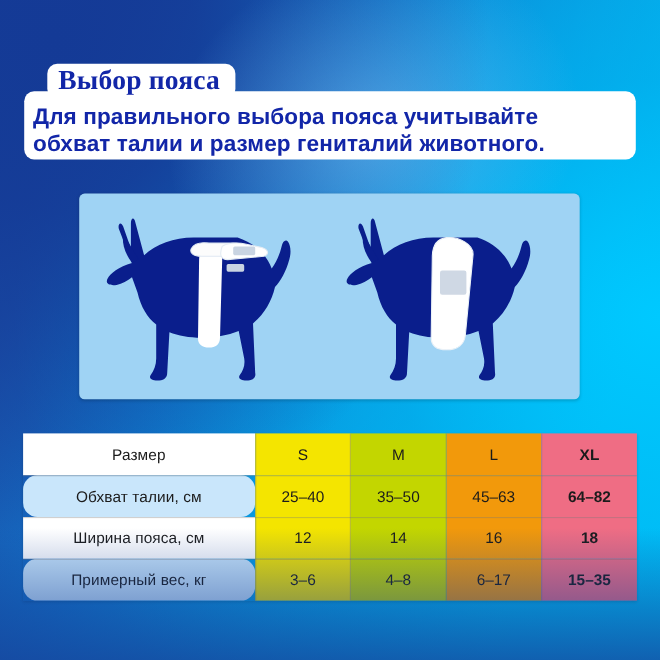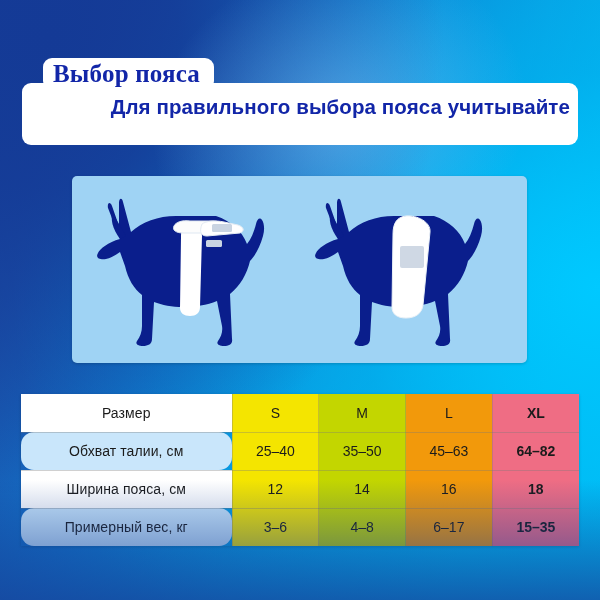--- a/index.html
+++ b/index.html
@@ -37,21 +37,21 @@
     display:block;color:#1226a8;font-weight:bold;font-size:25px;
     line-height:27px;letter-spacing:.2px;white-space:nowrap;font-family:Liberation Serif, serif;
   }
   .subtitle-panel{
     position:absolute;left:22px;top:83px;width:556px;height:62px;
     background:#ffffff;border-radius:9px;z-index:2;
     box-sizing:border-box;padding:12px 8px 0 8px;
   }
   .subtitle-panel .line{
     color:#1226a8;font-weight:bold;font-size:20.5px;line-height:24px;
-    white-space:nowrap;text-align:right;letter-spacing:.1px;
+    white-space:nowrap;text-align:left;letter-spacing:.1px;
   }
 
   
   .illus-panel{
     position:absolute;left:72px;top:176px;width:455px;height:187px;
     background:#9fd3f4;border-radius:5px;
     box-shadow:0 1px 3px rgba(0,0,0,.18);
     overflow:hidden;
   }
   .dog-slot{position:absolute;top:0;height:187px;}
@@ -91,20 +91,21 @@
 
 <div id="page">
   <div id="glow"></div>
 
   <div class="title-badge">
     <span>Выбор пояса</span>
   </div>
 
   <div class="subtitle-panel">
     <div class="line">Для правильного выбора пояса учитывайте</div>
+    <div class="line">обхват талии и размер гениталий животного.</div>
   </div>
 
   <div class="illus-panel">
 
     <div class="dog-slot a">
       <svg viewBox="0 0 225 187" xmlns="http://www.w3.org/2000/svg">
         <g>
           <path fill="#0a1e8c" d="M44 63 C32 66 24 73 22 77 C19 82 24 84 30 83 C35 82 40 79 44 76
             L49 90 C52 103 58 113 66 119 L66 150 C66 156 64 161 61 165 C59 168 62 170 67 170
             C72 170 76 168 76 163 L78 126 C86 129 96 131 107 131 C119 131 131 129 141 125

